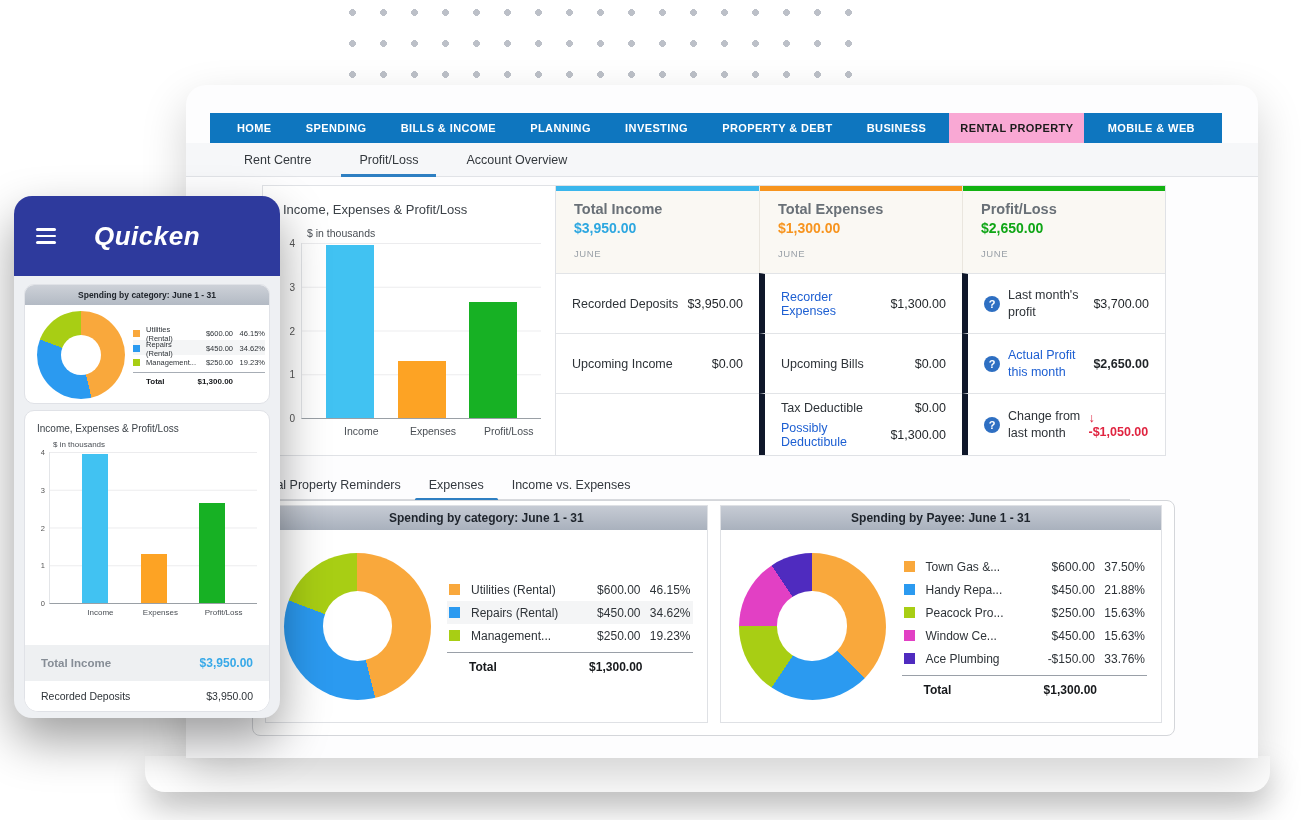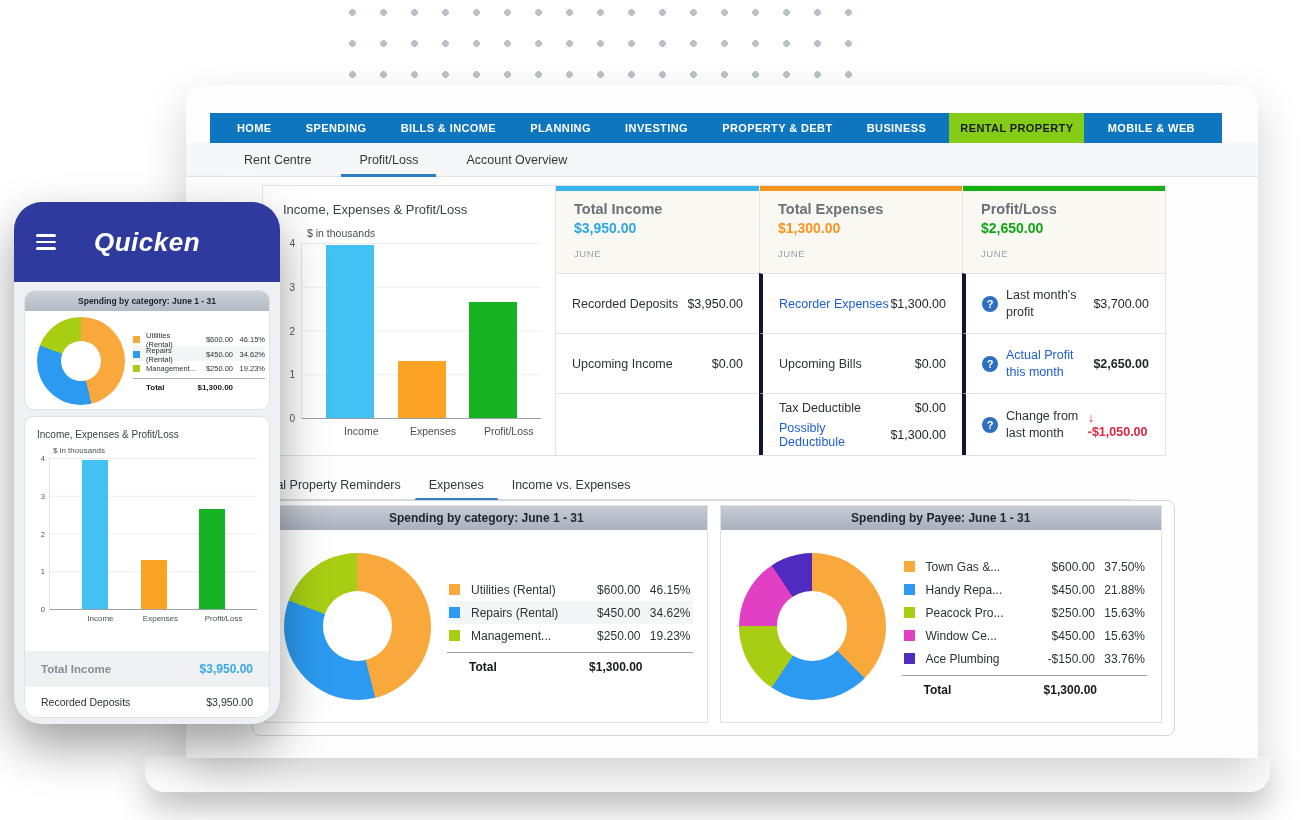--- a/index.html
+++ b/index.html
@@ -14,21 +14,21 @@
     background:#ffffff;border-radius:0 0 20px 20px;box-shadow:0 16px 32px rgba(0,0,0,.25);}
 
   
   .window{position:absolute;left:186px;top:85px;width:1072px;height:673px;z-index:2;
     background:#fdfdfe;border-radius:20px 20px 0 0;box-shadow:0 18px 45px rgba(0,0,0,.18);}
 
   .nav{position:absolute;left:24px;right:36px;top:28px;height:30px;background:#0e76bf;
     display:flex;justify-content:space-between;align-items:stretch;padding:0 16px;}
   .nav-item{display:flex;align-items:center;padding:12px 11px;color:#fff;font-size:11px;
     font-weight:bold;letter-spacing:.4px;white-space:nowrap;cursor:default;}
-  .nav-item.active{background:#84cc16;color:#1b1b1b;}
+  .nav-item.active{background:#f9a8d4;color:#1b1b1b;}
 
   .subtabs{position:absolute;left:0;right:0;top:58px;height:34px;background:#f6f7f9;
     border-bottom:1px solid #e1e3e7;display:flex;gap:48px;padding-left:58px;}
   .subtab{position:relative;display:flex;align-items:center;font-size:12.5px;color:#33383d;}
   .subtab.active::after{content:'';position:absolute;left:-18px;right:-18px;bottom:-1px;
     height:3px;background:#2e7fc2;}
 
   
   .top-section{position:absolute;left:76px;top:100px;width:904px;height:271px;
     background:#ffffff;border:1px solid #e0e2e6;display:flex;}
@@ -50,21 +50,21 @@
   .cards-grid{flex:1;display:grid;grid-template-columns:1fr 1fr 1fr;
     grid-template-rows:87px 60px 60px 1fr;}
   .hcard{background:#faf8f3;padding:0 0 0 0;position:relative;}
   .hcard .strip{height:5px;width:100%;}
   .hcard .hc-inner{padding:10px 18px 0 18px;}
   .hc-title{font-size:14.5px;color:#697077;font-weight:bold;}
   .hc-value{font-size:14px;font-weight:bold;margin-top:3px;}
   .hc-period{font-size:9.5px;color:#9aa1a8;letter-spacing:.6px;margin-top:12px;}
   .cell{border-top:1px solid #e2e4e7;padding:0 16px;display:flex;align-items:center;
     justify-content:space-between;font-size:12.5px;color:#2e3338;background:#fff;}
-  .cL{border-left:4px solid #0f172a;}
+  .cL{border-left:6px solid #0f172a;}
   .hL{border-left:1px solid #eae6de;}
   .cell .val{color:#1f2327;}
   .link{color:#1d5fd2;}
   .q-icon{width:16px;height:16px;border-radius:50%;background:#2e6fc2;color:#fff;
     font-size:11px;font-weight:bold;display:inline-flex;align-items:center;justify-content:center;
     margin-right:8px;flex:0 0 16px;}
   .cell-label-wrap{display:flex;align-items:center;min-width:0;}
   .wrap2{max-width:96px;line-height:1.3;}
   .bold{font-weight:bold;}
   .red{color:#e02440;font-weight:bold;}
@@ -92,22 +92,22 @@
   .legend-row{display:grid;grid-template-columns:22px 1fr 62px 50px;align-items:center;
     height:23px;font-size:12px;color:#2e3338;padding:0 2px;}
   .legend-row.alt{background:#f4f5f6;}
   .legend-swatch{width:11px;height:11px;}
   .legend-val,.legend-pct{text-align:right;}
   .legend-total{display:grid;grid-template-columns:22px 1fr 62px 50px;align-items:center;
     border-top:1px solid #9aa0a8;margin-top:5px;padding-top:7px;font-size:12px;
     font-weight:bold;color:#17191c;}
 
   
-  .phone{position:absolute;left:14px;top:202px;width:266px;height:522px;z-index:10;
-    background:#eef0f3;border-radius:28px;box-shadow:0 22px 48px rgba(0,0,0,.38);overflow:hidden;}
+  .phone{position:absolute;left:14px;top:196px;width:266px;height:522px;z-index:10;
+    background:#eef0f3;border-radius:18px;box-shadow:0 22px 48px rgba(0,0,0,.38);overflow:hidden;}
   .phone-header{height:80px;background:#2e3a9d;display:flex;align-items:center;}
   .menu-icon{margin-left:22px;display:flex;flex-direction:column;gap:4px;cursor:pointer;}
   .menu-icon span{display:block;width:20px;height:2.5px;background:#fff;border-radius:2px;}
   .phone-logo{flex:1;text-align:center;color:#fff;font-size:26px;font-weight:bold;
     font-style:italic;letter-spacing:.5px;margin-right:42px;}
 
   .p-card{position:absolute;left:10px;width:246px;background:#fff;border:1px solid #e0e2e7;
     border-radius:10px;overflow:hidden;}
   .p-card1{top:88px;height:120px;}
   .p-card2{top:214px;height:302px;display:flex;flex-direction:column;border-radius:10px 10px 14px 14px;}

